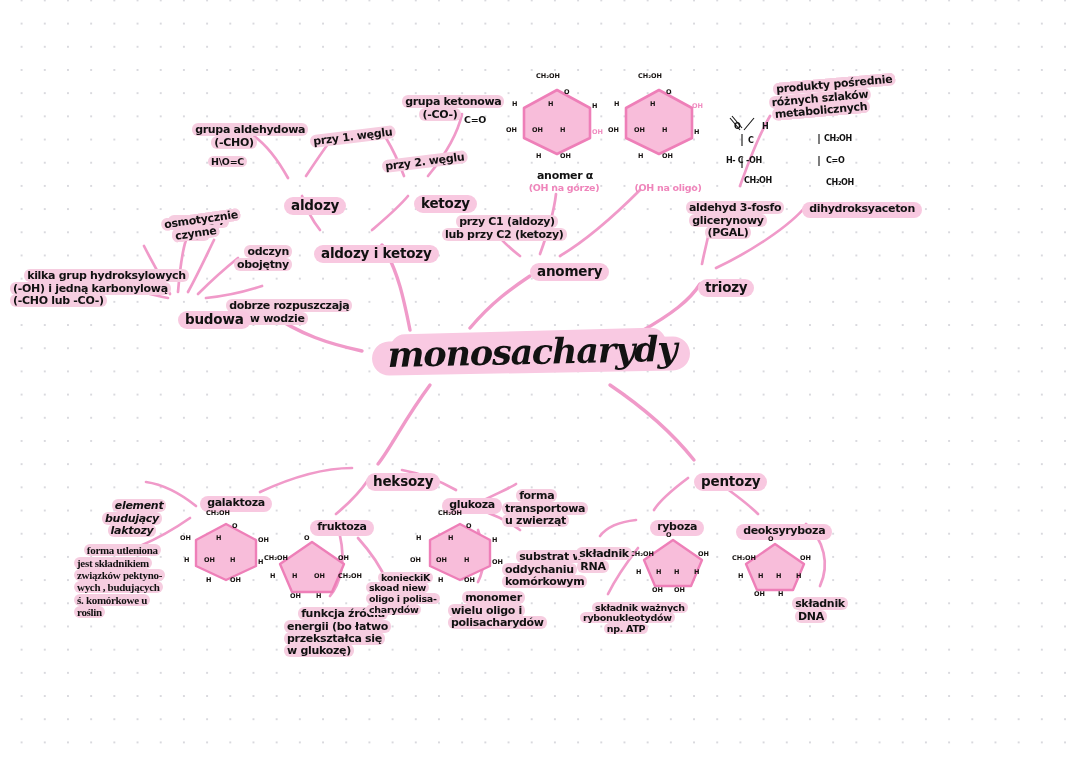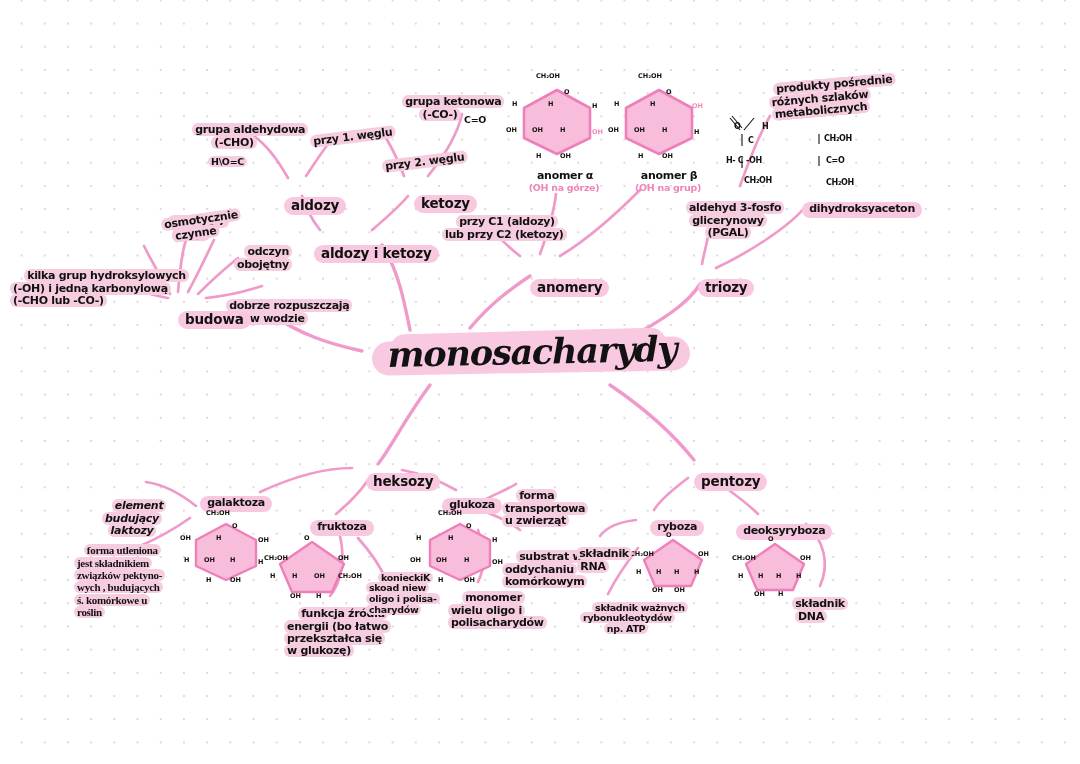--- a/index.html
+++ b/index.html
@@ -259,32 +259,29 @@
     <div class="rlbl" style="left:24px;top:70px;">H</div>
     <div class="rlbl" style="left:48px;top:70px;">OH</div>
   </div>
 
   <div class="n t-small center" style="left:512px;top:158px;width:92px;">
     <span>anomer α</span>
   </div>
   <div class="n t-tiny center pink-text" style="left:508px;top:172px;width:100px;">
     <span>(OH na górze)</span>
   </div>
-  <div class="n t-small center" style="left:616px;top:158px;width:92px;">
-    <span>anomer β</span>
-  </div>
   <div class="n t-tiny center pink-text" style="left:612px;top:172px;width:100px;">
-    <span>(OH na grup)</span>
+    <span>(OH na oligo)</span>
   </div>
 
   <div class="n t-small" style="left:442px;top:204px;">
     <span class="hl2">przy C1 (aldozy)
 lub przy C2 (ketozy)</span>
   </div>
-  <div class="n t-node" style="left:512px;top:264px;">
+  <div class="n t-node" style="left:512px;top:248px;">
     <span class="hl">anomery</span>
   </div>
 
   <div class="n t-small center" style="left:760px;top:68px;width:120px;transform:rotate(-5deg);">
     <span class="hl2">produkty pośrednie
 różnych szlaków
 metabolicznych</span>
   </div>
 
   <div class="n t-xtiny" style="left:724px;top:114px;">

